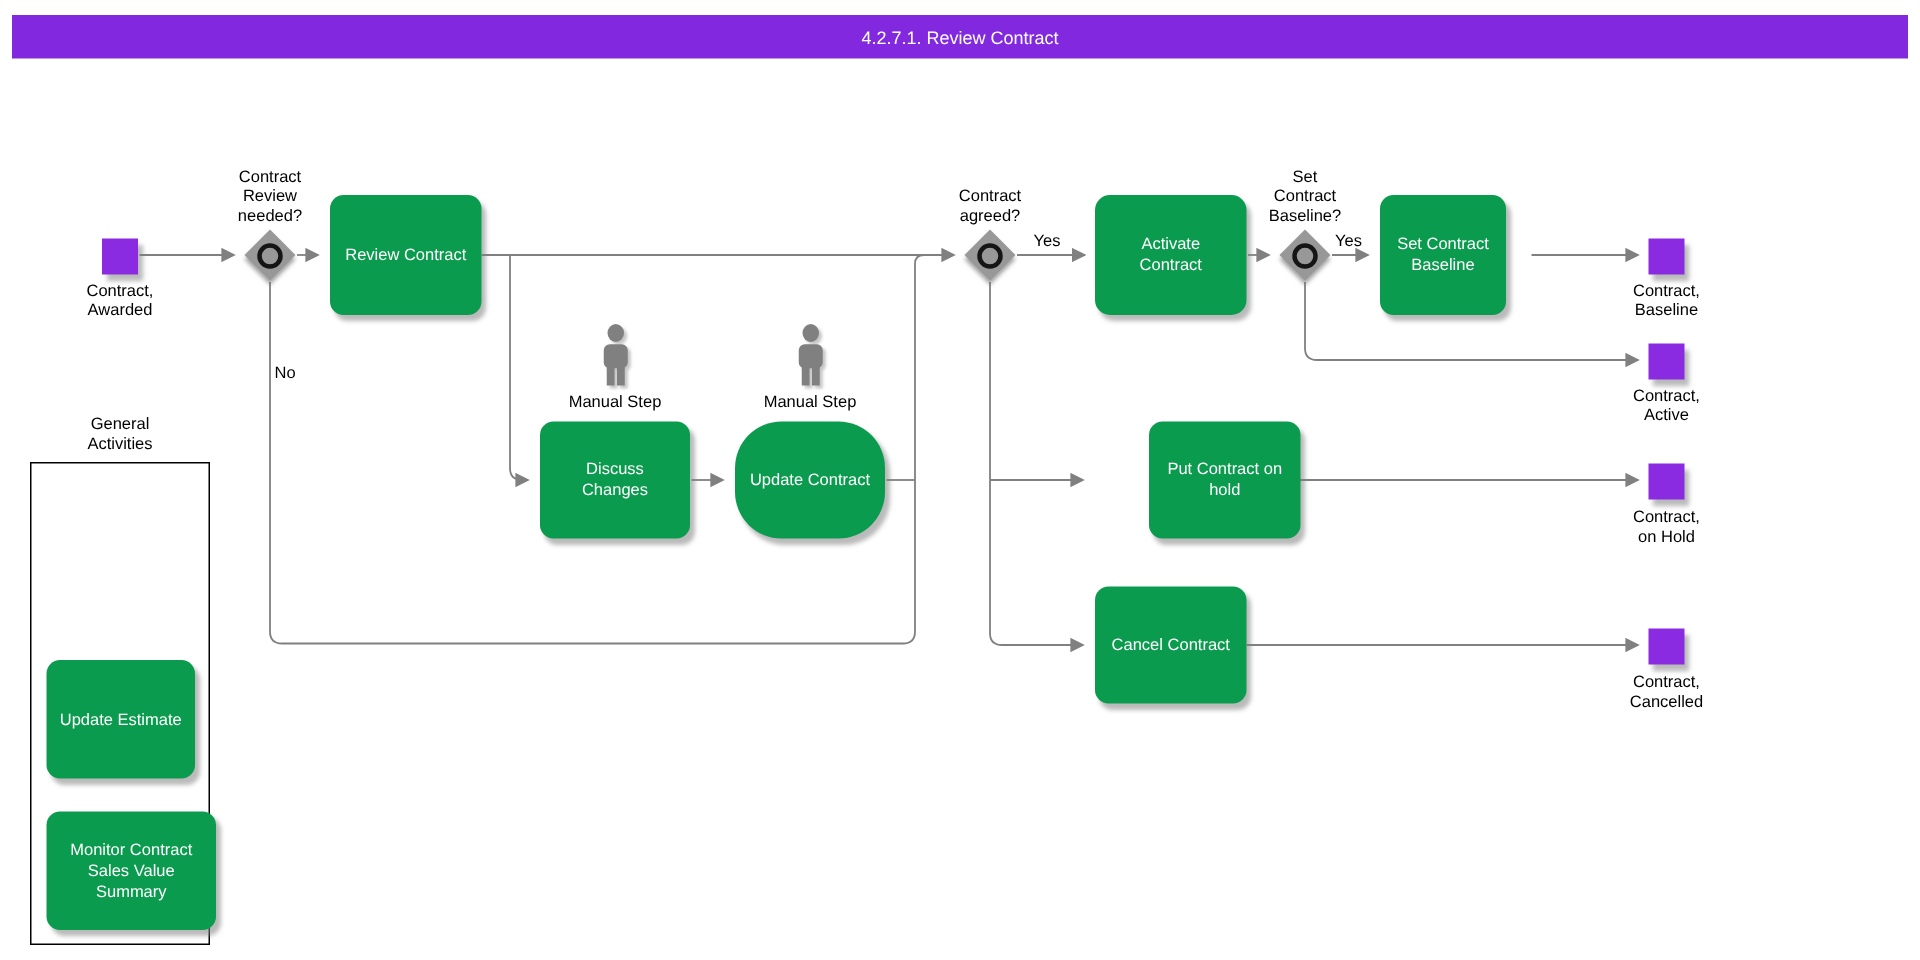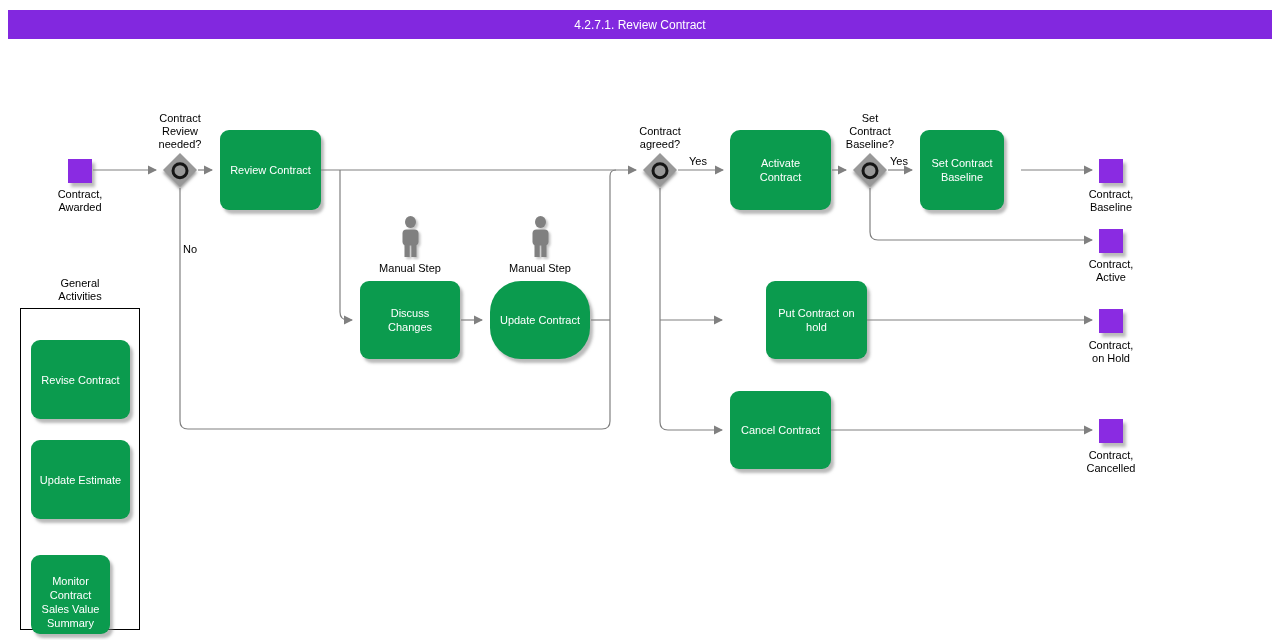--- a/index.html
+++ b/index.html
@@ -229,25 +229,22 @@
 on Hold</div>
 
   <div class="event" style="left:1099px; top:419px;"></div>
   <div class="node-label" style="left:1061px; top:449px; width:100px;">Contract,
 Cancelled</div>
 
   <div class="node-label" style="left:20px; top:277px; width:120px;">General
 Activities</div>
   <div class="sidebar-frame"></div>
 
-  <div class="activity" style="left:31px; top:340px; width:99px; height:79px;">
-    <span>Revise Contract</span>
-  </div>
   <div class="activity" style="left:31px; top:440px; width:99px; height:79px;">
     <span>Update Estimate</span>
   </div>
-  <div class="activity" style="left:31px; top:555px; width:79px; height:79px;align-items:flex-end;">
+  <div class="activity" style="left:31px; top:541px; width:113px; height:79px;">
     <span>Monitor Contract
 Sales Value
 Summary</span>
   </div>
 
 </div>
 
 </body></html>

